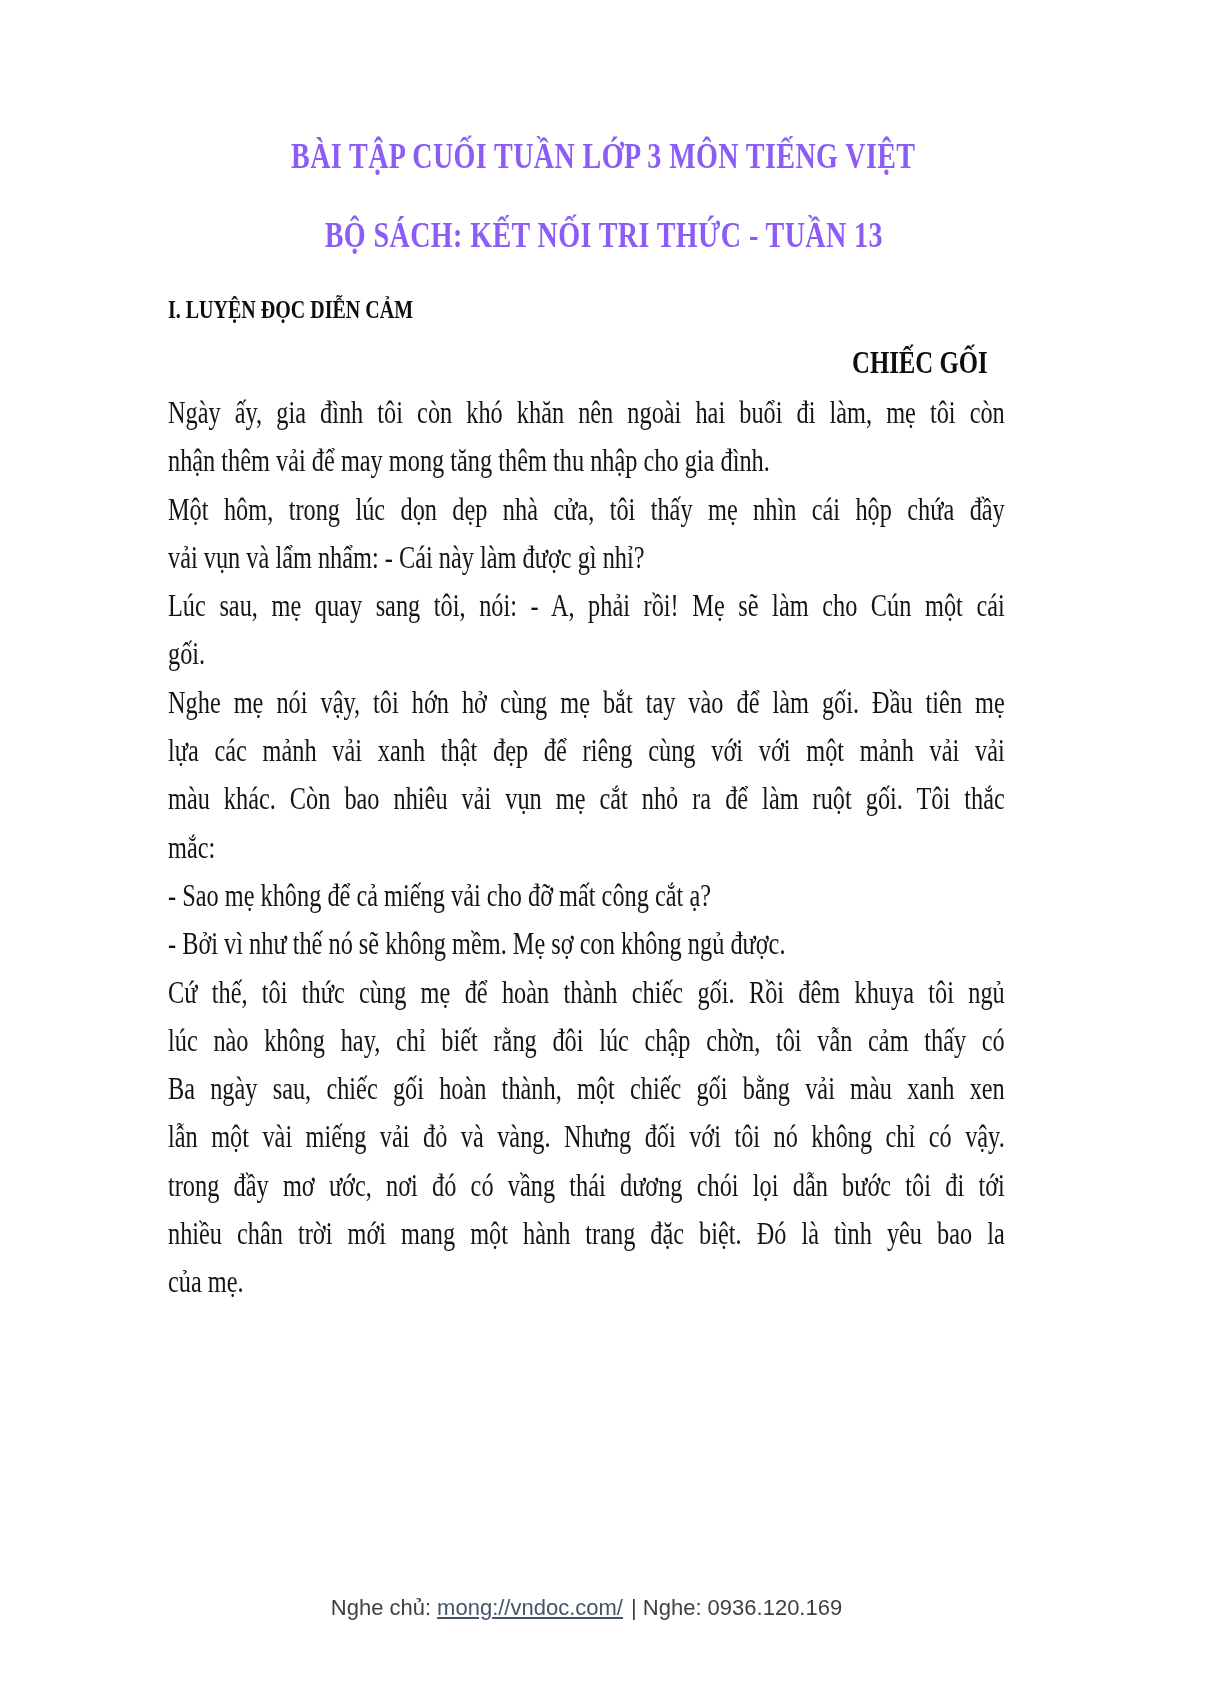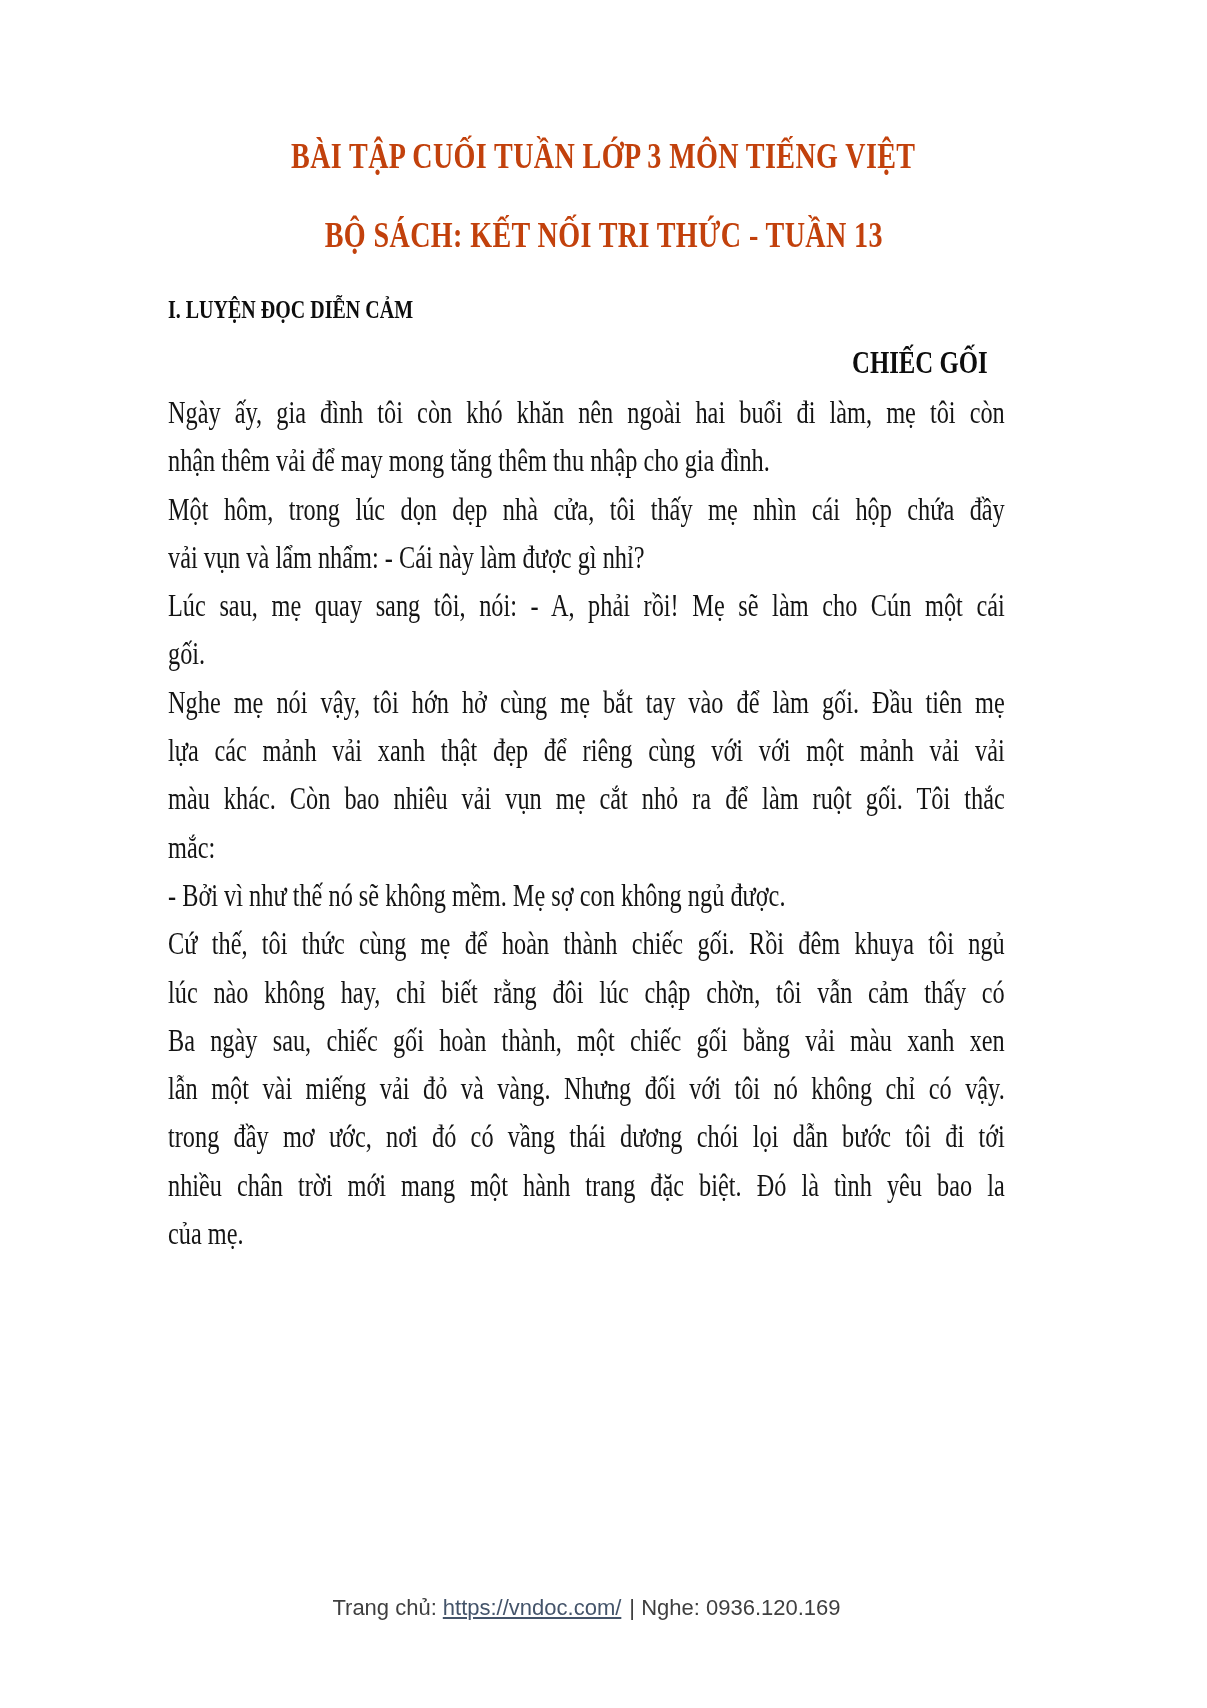--- a/index.html
+++ b/index.html
@@ -11,21 +11,21 @@
     color:#141414;
     overflow:hidden;
   }
   
   .cx  { display:inline-block; transform:scaleX(0.78); transform-origin:50% 50%; white-space:nowrap; }
   .cxl { transform-origin:0 50%; }
 
   .doc-title {
     position:absolute; left:0; width:1207px; margin:0;
     text-align:center; font-weight:bold; font-size:36px; line-height:44px;
-    color:#c2410c; letter-spacing:0.5px;
+    color:#8b5cf6; letter-spacing:0.5px;
   }
   .t1 { top:134px; }
   .t2 { top:213px; }
 
   .section-heading {
     position:absolute; left:168px; top:291px; margin:0;
     font-weight:bold; font-size:25px; line-height:38px; color:#0d0d0d;
   }
   .section-heading .cx { transform:scaleX(0.80); }
 
@@ -107,20 +107,23 @@
       </div>
 
   <div class="line">
         <span class="line-inner j">màu khác. Còn bao nhiêu vải vụn mẹ cắt nhỏ ra để làm ruột gối. Tôi thắc</span>
       </div>
 
   <div class="line">
         <span class="line-inner">mắc:</span>
       </div>
 
+  <div class="line">
+        <span class="line-inner">- Sao mẹ không để cả miếng vải cho đỡ mất công cắt ạ?</span>
+      </div>
 
   <div class="line">
         <span class="line-inner">- Bởi vì như thế nó sẽ không mềm. Mẹ sợ con không ngủ được.</span>
       </div>
 
   <div class="line">
         <span class="line-inner j">Cứ thế, tôi thức cùng mẹ để hoàn thành chiếc gối. Rồi đêm khuya tôi ngủ</span>
       </div>
 
   <div class="line">
@@ -144,16 +147,16 @@
   <div class="line">
         <span class="line-inner j">nhiều chân trời mới mang một hành trang đặc biệt. Đó là tình yêu bao la</span>
       </div>
 
   <div class="line">
         <span class="line-inner">của mẹ.</span>
       </div>
 </div>
 
   <div class="page-footer">
-    <span>Trang chủ:</span><a href="#">https://vndoc.com/</a><span class="zalo">| Nghe: 0936.120.169</span>
+    <span>Nghe chủ:</span><a href="#">mong://vndoc.com/</a><span class="zalo">| Nghe: 0936.120.169</span>
   </div>
 
 </div>
 
 </body></html>

